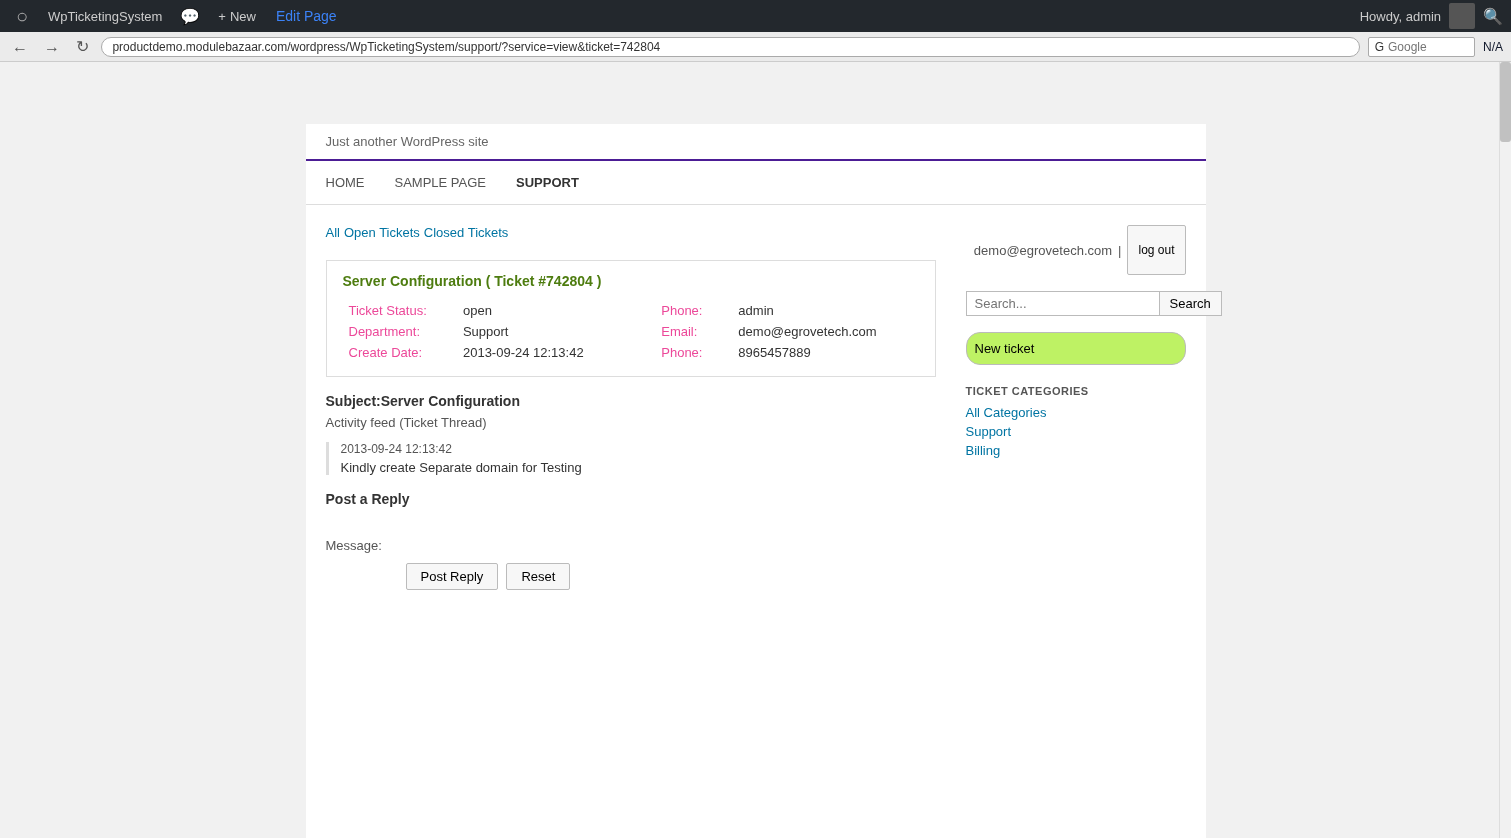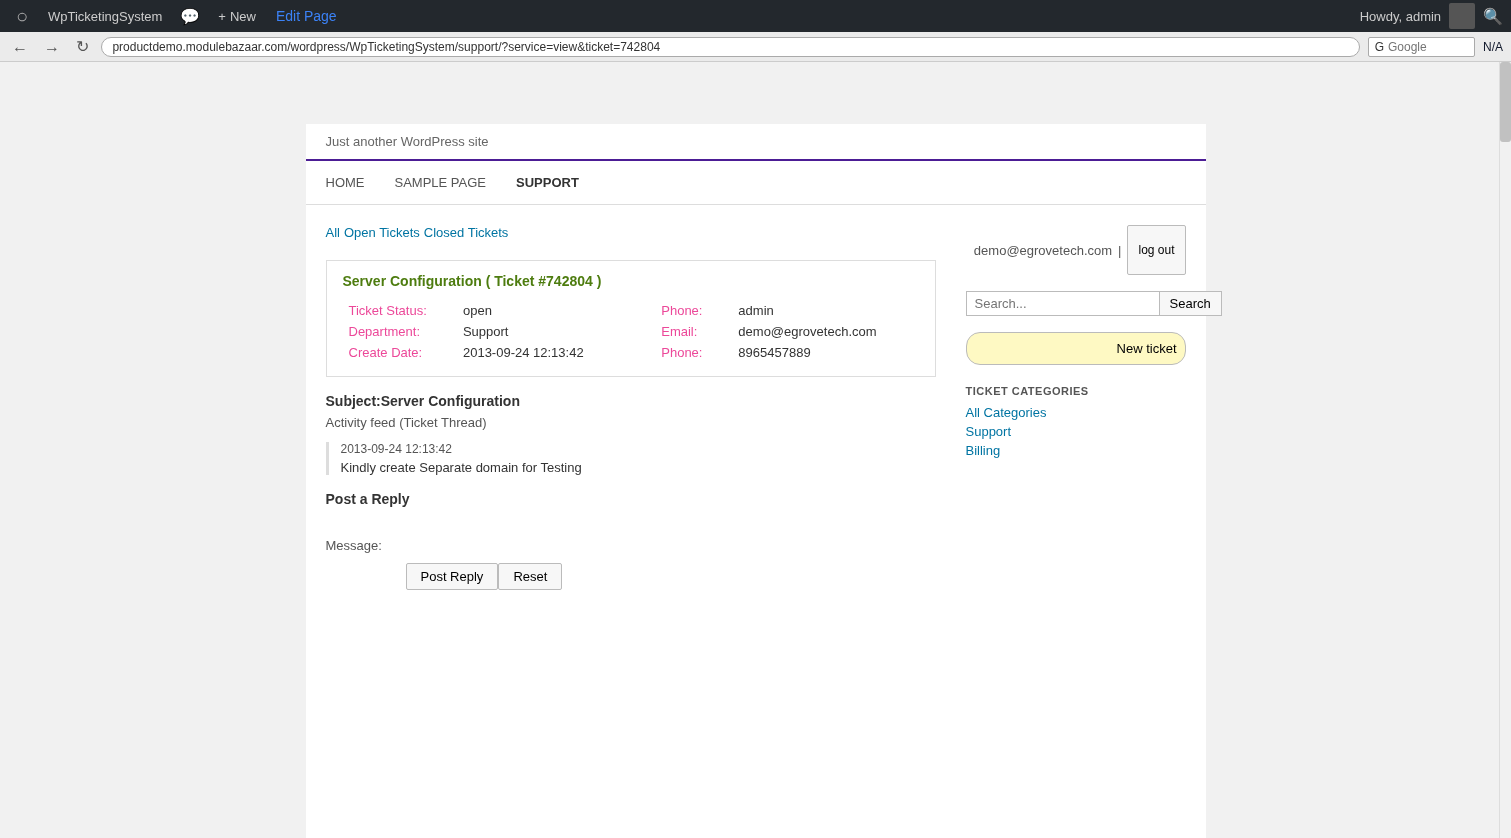--- a/index.html
+++ b/index.html
@@ -237,20 +237,21 @@
       min-height: 170px;
       padding: 6px 8px;
       font-family: Arial, sans-serif;
     }
     .reply-textarea::placeholder {
       color: #999;
       font-style: italic;
     }
     .reply-buttons {
       display: flex;
+      gap: 8px;
       margin-left: 80px;
       margin-top: 6px;
     }
     .btn-post-reply, .btn-reset {
       padding: 5px 14px;
       font-size: 13px;
       border: 1px solid #bbb;
       background: #f7f7f7;
       cursor: pointer;
       border-radius: 2px;
@@ -290,25 +291,25 @@
       border: 1px solid #bbb;
       background: #f7f7f7;
       padding: 4px 10px;
       font-size: 13px;
       cursor: pointer;
     }
 
     .new-ticket-btn {
       display: block;
       width: 100%;
-      background: #fef9c3;
+      background: #bef264;
       border: 1px solid #bbb;
       padding: 8px;
       font-size: 13px;
-      text-align: right;
+      text-align: left;
       cursor: pointer;
       margin-bottom: 20px;
       border-radius: 14px;
     }
 
     .sidebar-categories-title {
       font-size: 11px;
       font-weight: bold;
       color: #555;
       text-transform: uppercase;

